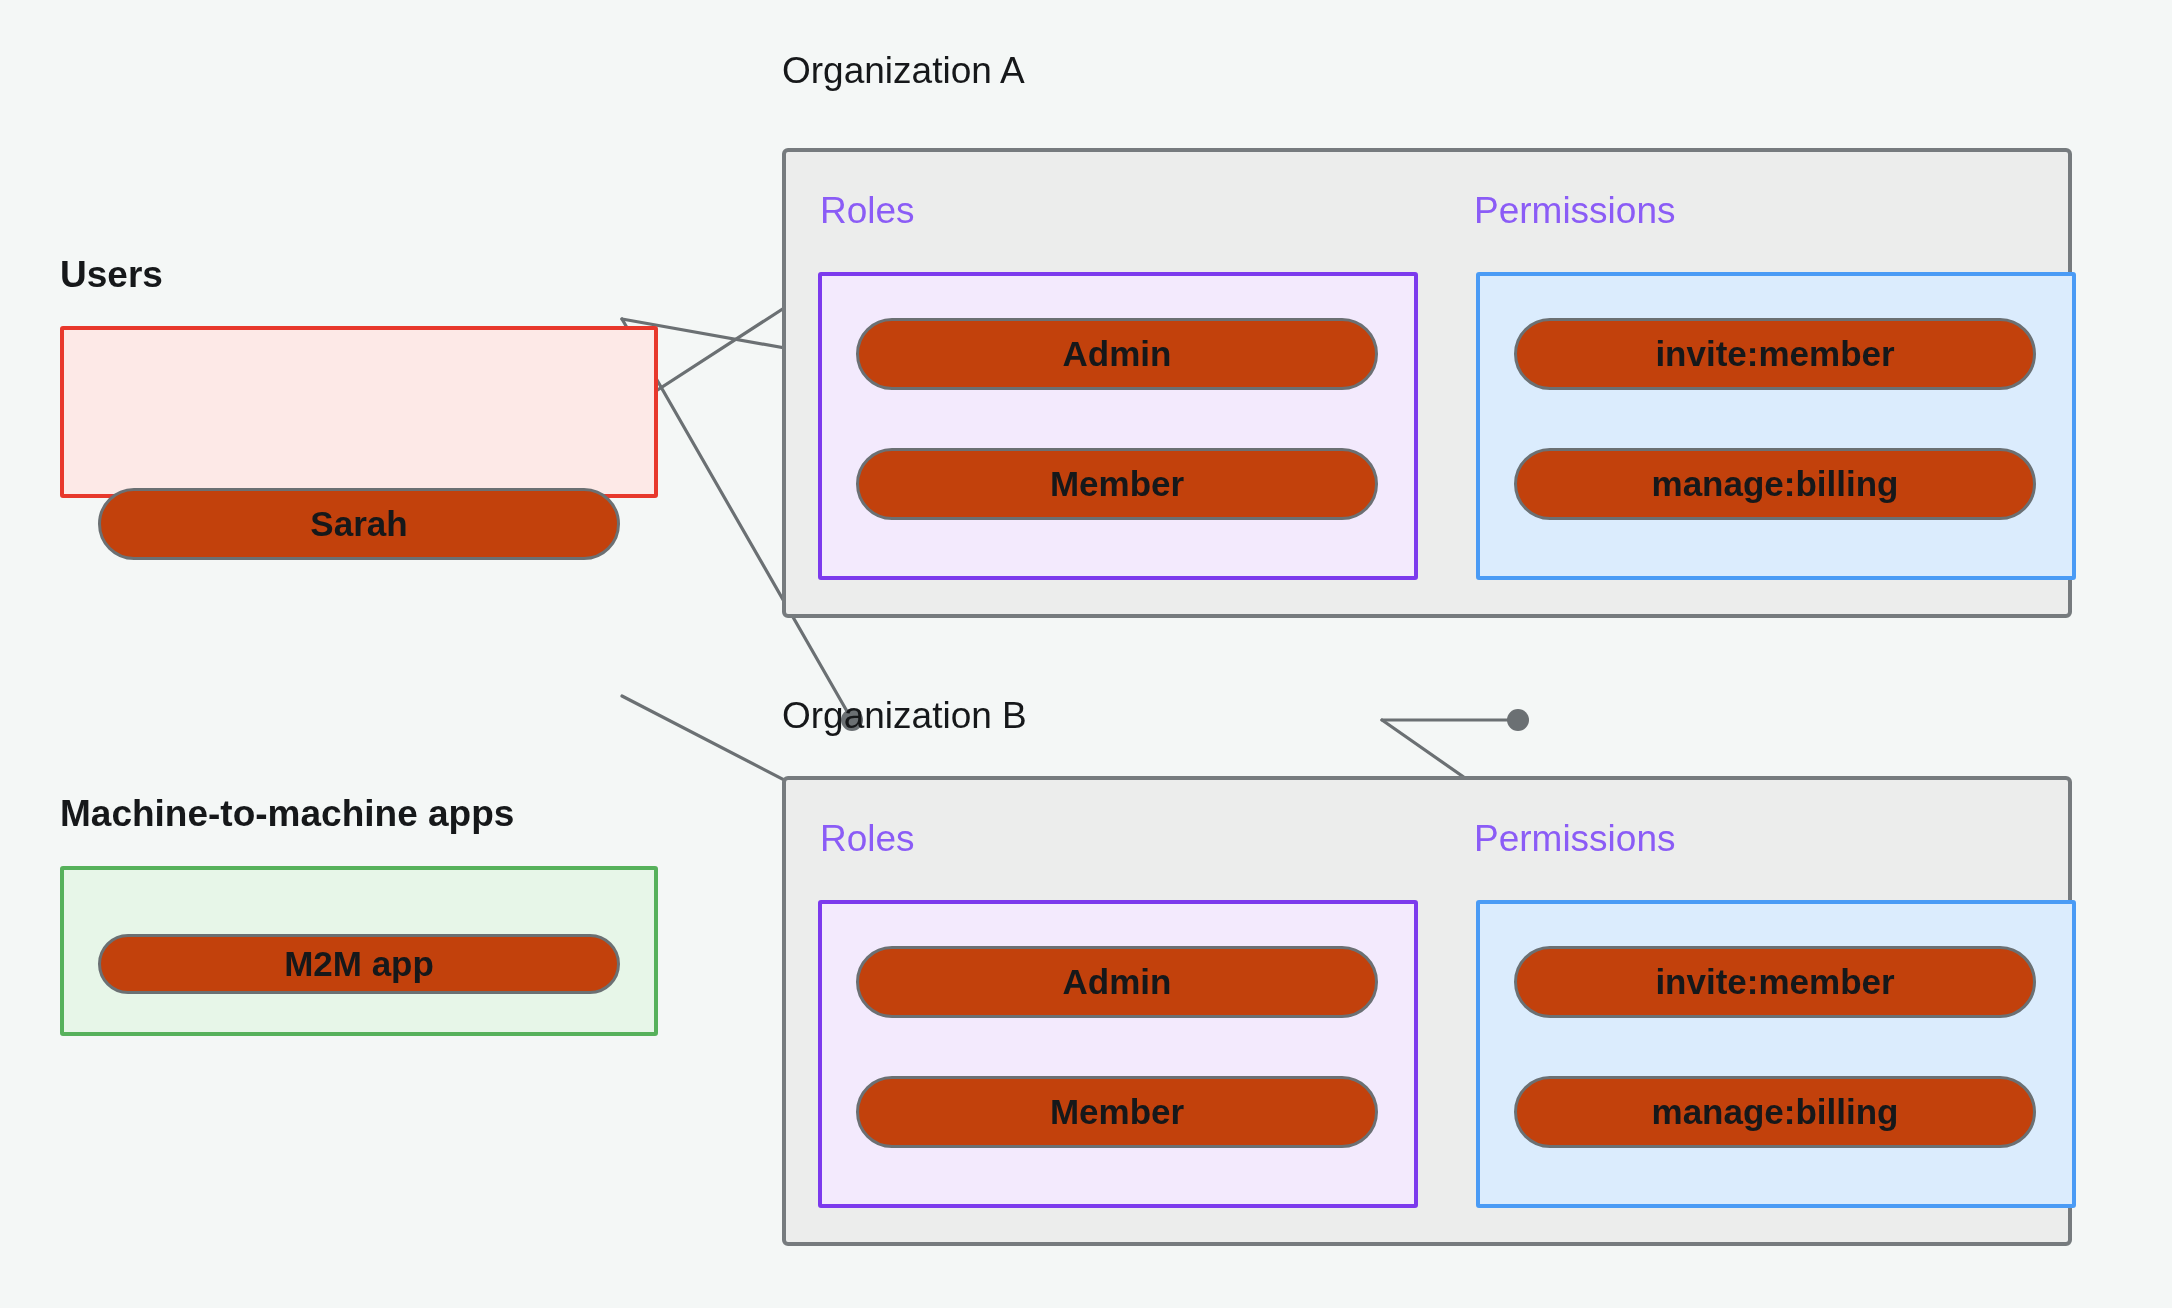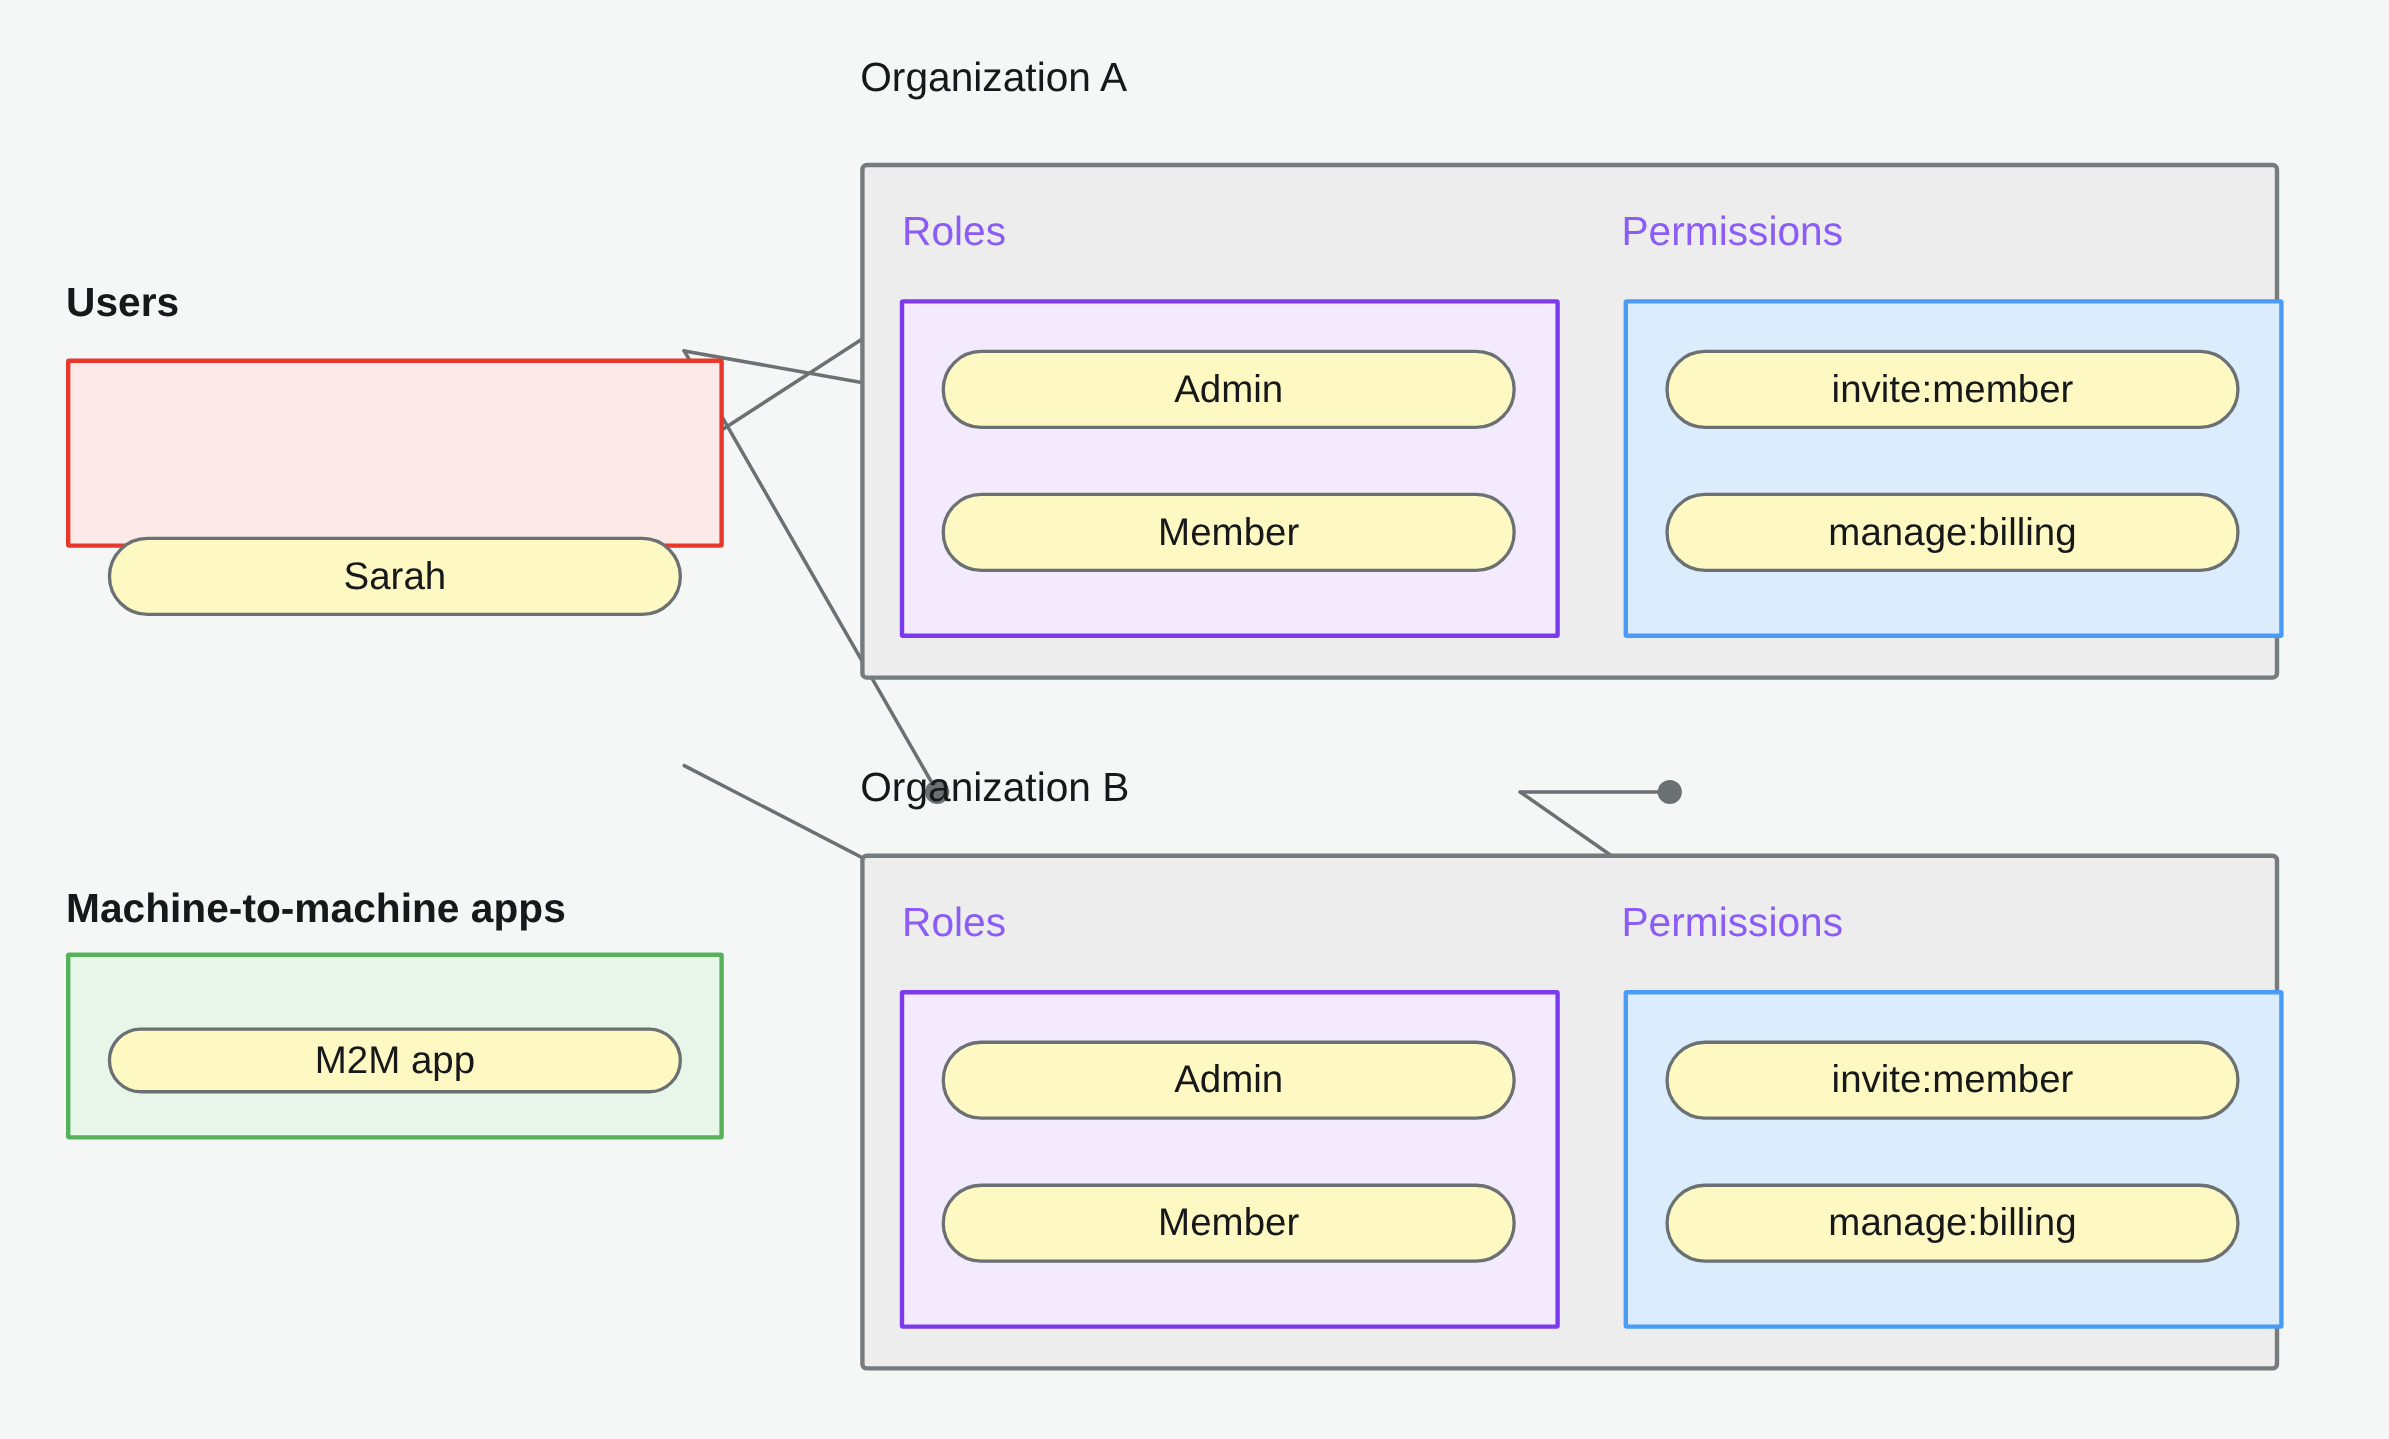--- a/index.html
+++ b/index.html
@@ -92,29 +92,29 @@
     font-weight: 400;
     line-height: 1;
     white-space: nowrap;
   }
 
   
   .pill {
     position: absolute;
     z-index: 5;
     box-sizing: border-box;
-    background: #fef9c3;
+    background: #c2410c;
     border: 3px solid #6b7073;
     border-radius: 999px;
     display: flex;
     align-items: center;
     justify-content: center;
     color: #16181a;
     font-size: 35px;
-    font-weight: 400;
+    font-weight: 700;
     white-space: nowrap;
   }
 </style>
 </head>
 <body>
 
 <div id="stage">
 
   <svg id="edge-layer" viewBox="0 0 2172 1308" width="2172" height="1308">
 
@@ -148,21 +148,21 @@
     <circle class="edge-dot" cx="1518" cy="720" r="11"></circle>
     <circle class="edge-dot" cx="1518" cy="815" r="11"></circle>
   </svg>
 
   <div class="group-label bold" style="left:60px; top:256px;">Users</div>
 
   <div class="container-box box-users" style="left:60px; top:326px; width:598px; height:172px;"></div>
 
   <div class="pill" style="left:98px; top:488px; width:522px; height:72px;">Sarah</div>
 
-  <div class="group-label bold" style="left:60px; top:795px;margin-top:12px;">Machine-to-machine apps</div>
+  <div class="group-label bold" style="left:60px; top:795px;">Machine-to-machine apps</div>
 
   <div class="container-box box-m2m" style="left:60px; top:866px; width:598px; height:170px;"></div>
 
   <div class="pill" style="left:98px; top:934px; width:522px; height:60px;">M2M app</div>
 
   <div class="group-label reg" style="left:782px; top:52px;">Organization A</div>
 
   <div class="container-box box-org" style="left:782px; top:148px; width:1290px; height:470px;"></div>
 
   <div class="section-label" style="left:820px; top:192px;">Roles</div>

